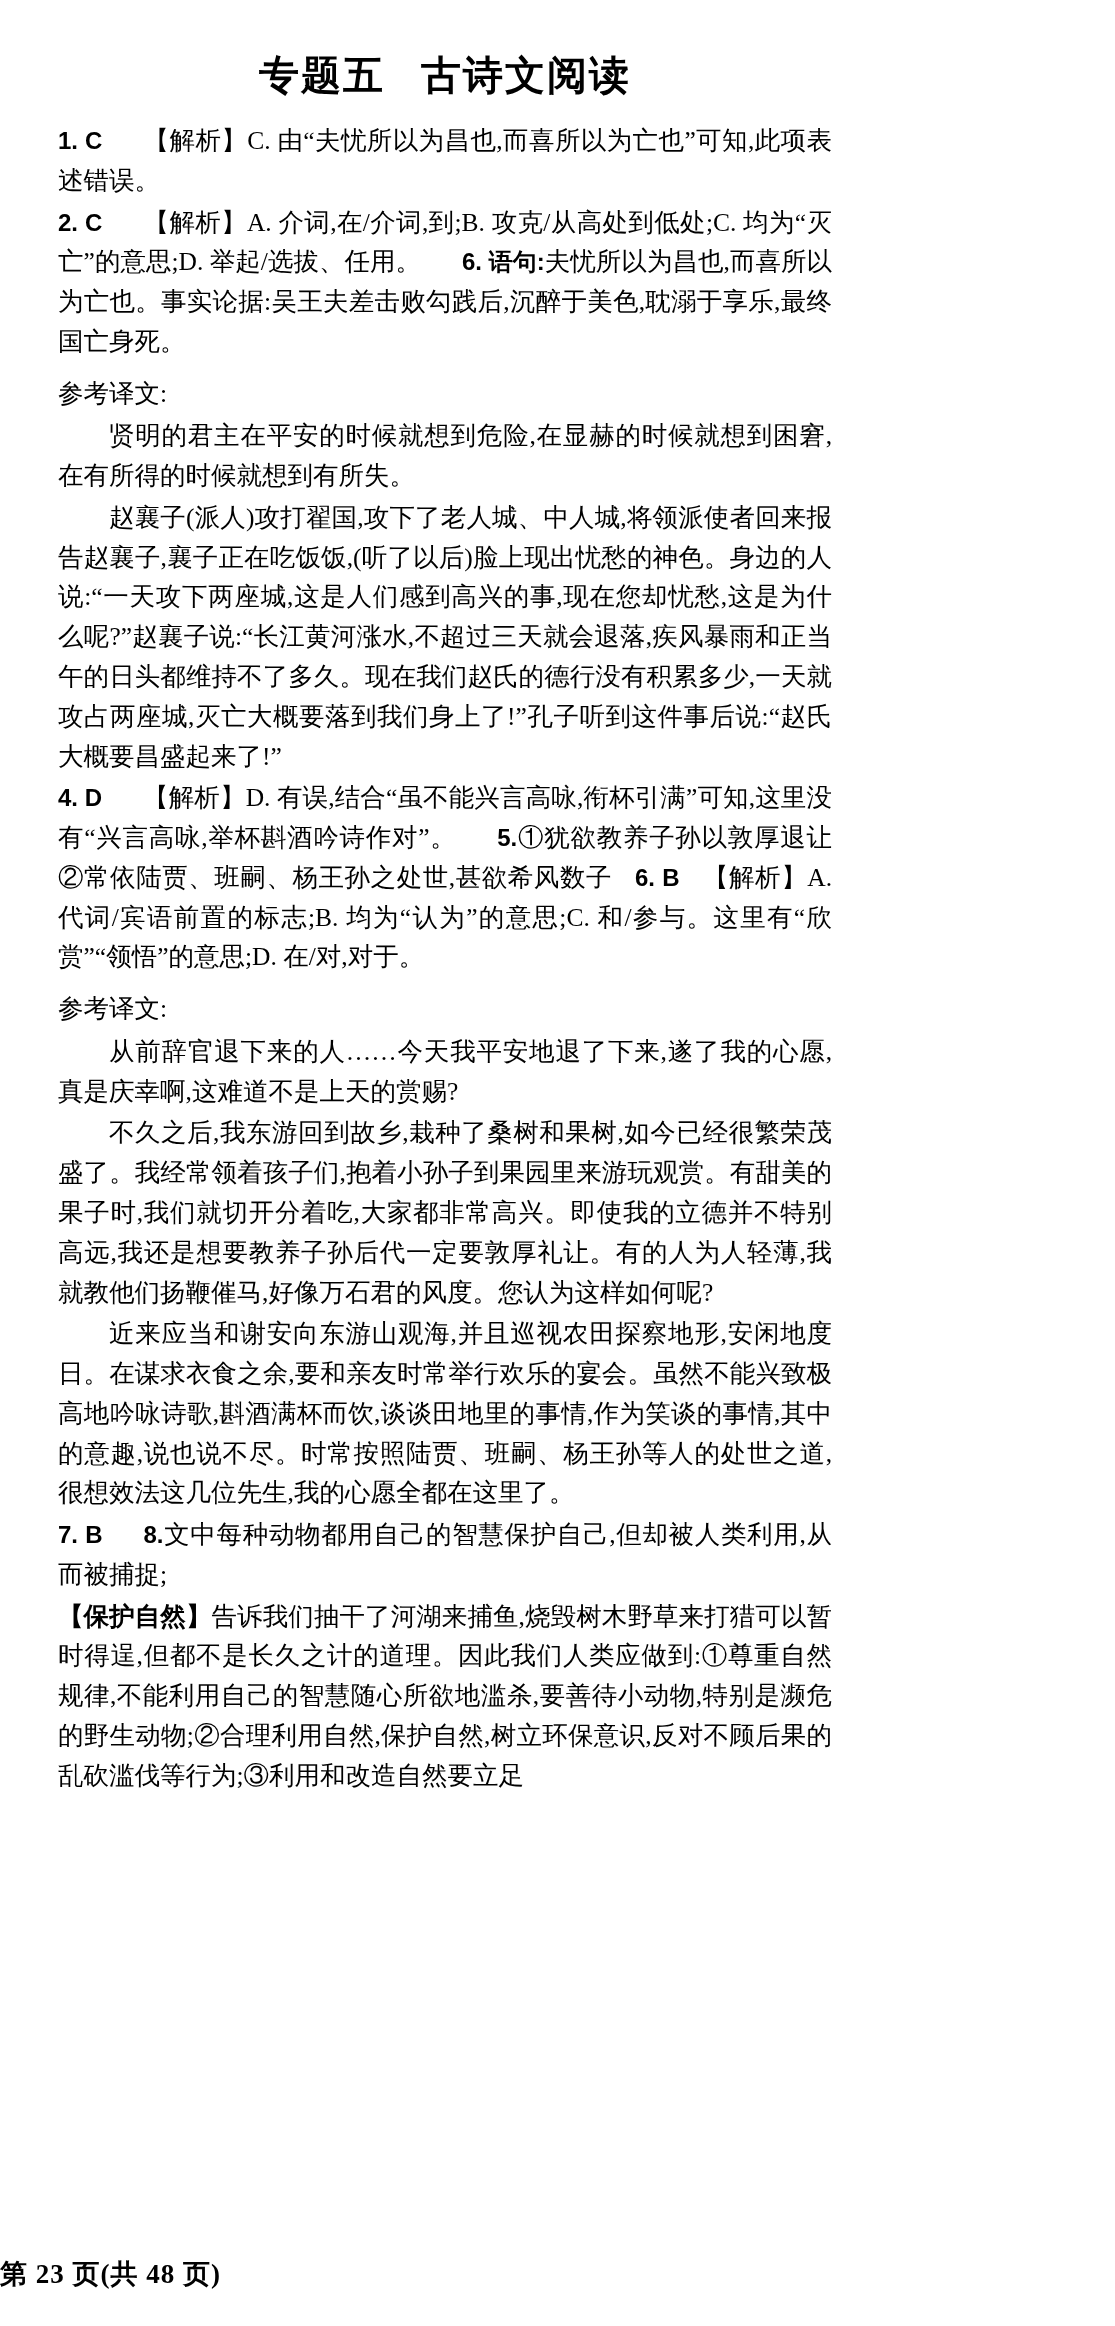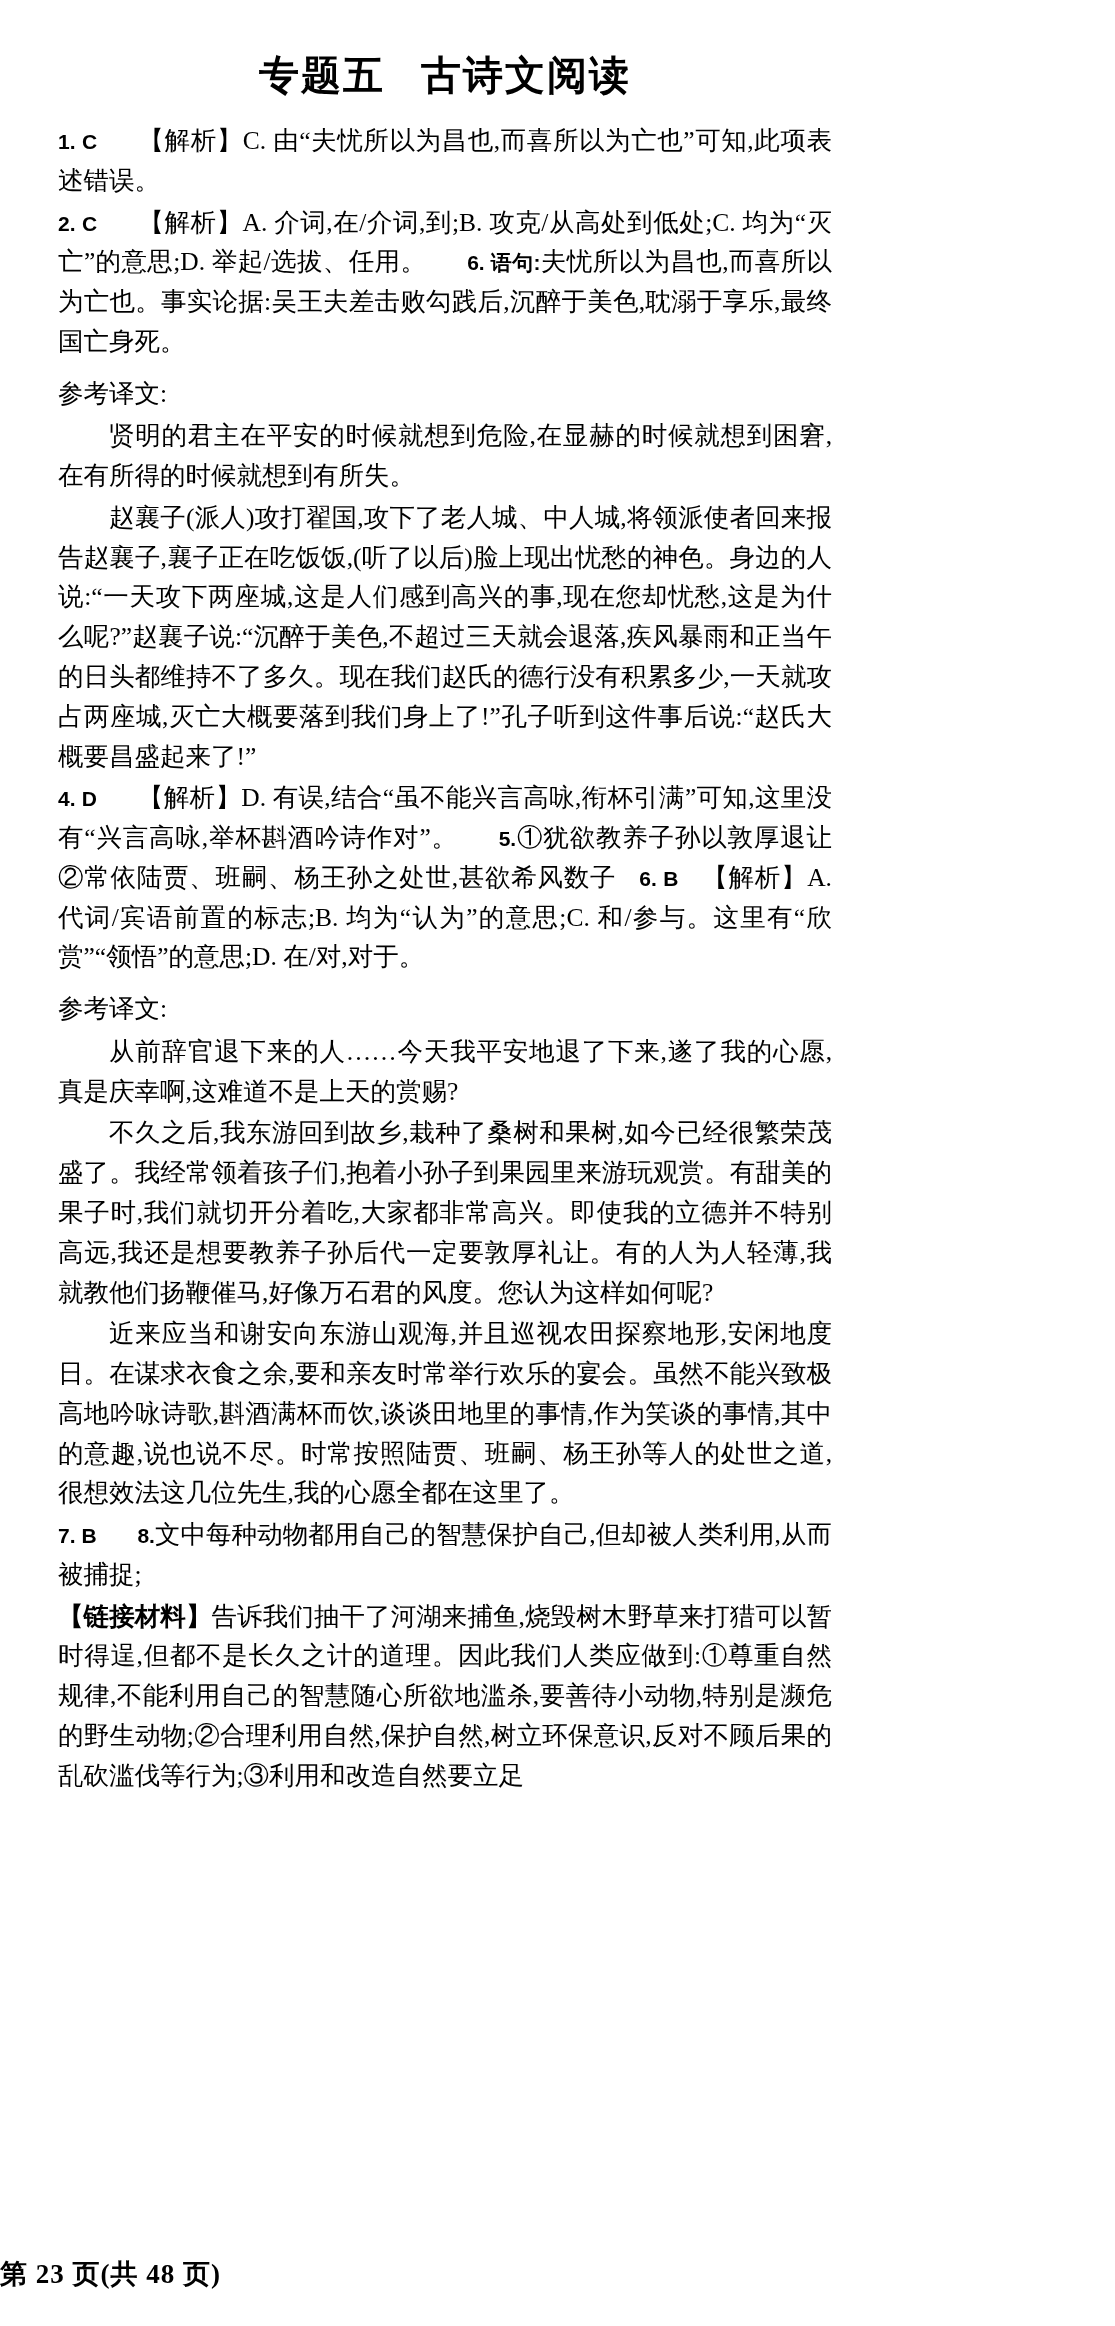--- a/index.html
+++ b/index.html
@@ -42,21 +42,21 @@
   }
   .indent {
     text-indent: 2em;
   }
   .noindent {
     text-indent: 0;
   }
   .ans-num {
     font-weight: bold;
     font-family: "Liberation Sans", sans-serif;
-    font-size: 21px;
+    font-size: 24px;
     margin-top: 38px;
   }
   .bracket-label {
     font-weight: bold;
   }
   .sp {
     display: inline-block;
     width: 1.6em;
   }
   .sp-sm {
@@ -96,34 +96,34 @@
     <span class="ans-num">1. C</span><span class="sp"></span><span>【解析】C. 由“夫忧所以为昌也,而喜所以为亡也”可知,此项表述错误。</span>
   </p>
 
   <p class="noindent block">
     <span class="ans-num">2. C</span><span class="sp"></span><span>【解析】A. 介词,在/介词,到;B. 攻克/从高处到低处;C. 均为“灭亡”的意思;D. 举起/选拔、任用。</span><span class="sp"></span><span class="ans-num">6. 语句:</span><span>夫忧所以为昌也,而喜所以为亡也。事实论据:吴王夫差击败勾践后,沉醉于美色,耽溺于享乐,最终国亡身死。</span>
   </p>
 
   <p class="noindent trans-head">参考译文:</p>
 
   <p class="indent">贤明的君主在平安的时候就想到危险,在显赫的时候就想到困窘,在有所得的时候就想到有所失。</p>
-  <p class="indent">赵襄子(派人)攻打翟国,攻下了老人城、中人城,将领派使者回来报告赵襄子,襄子正在吃饭饭,(听了以后)脸上现出忧愁的神色。身边的人说:“一天攻下两座城,这是人们感到高兴的事,现在您却忧愁,这是为什么呢?”赵襄子说:“沉醉于美色,不超过三天就会退落,疾风暴雨和正当午的日头都维持不了多久。现在我们赵氏的德行没有积累多少,一天就攻占两座城,灭亡大概要落到我们身上了!”孔子听到这件事后说:“赵氏大概要昌盛起来了!”</p>
+  <p class="indent">赵襄子(派人)攻打翟国,攻下了老人城、中人城,将领派使者回来报告赵襄子,襄子正在吃饭饭,(听了以后)脸上现出忧愁的神色。身边的人说:“一天攻下两座城,这是人们感到高兴的事,现在您却忧愁,这是为什么呢?”赵襄子说:“长江黄河涨水,不超过三天就会退落,疾风暴雨和正当午的日头都维持不了多久。现在我们赵氏的德行没有积累多少,一天就攻占两座城,灭亡大概要落到我们身上了!”孔子听到这件事后说:“赵氏大概要昌盛起来了!”</p>
 
   <p class="noindent block">
     <span class="ans-num">4. D</span><span class="sp"></span><span>【解析】D. 有误,结合“虽不能兴言高咏,衔杯引满”可知,这里没有“兴言高咏,举杯斟酒吟诗作对”。</span><span class="sp"></span><span class="ans-num">5.</span><span>①犹欲教养子孙以敦厚退让　②常依陆贾、班嗣、杨王孙之处世,甚欲希风数子</span><span class="sp-sm"></span><span class="ans-num">6. B</span><span class="sp-sm"></span><span>【解析】A. 代词/宾语前置的标志;B. 均为“认为”的意思;C. 和/参与。这里有“欣赏”“领悟”的意思;D. 在/对,对于。</span>
   </p>
 
   <p class="noindent trans-head">参考译文:</p>
 
   <p class="indent">从前辞官退下来的人……今天我平安地退了下来,遂了我的心愿,真是庆幸啊,这难道不是上天的赏赐?</p>
   <p class="indent">不久之后,我东游回到故乡,栽种了桑树和果树,如今已经很繁荣茂盛了。我经常领着孩子们,抱着小孙子到果园里来游玩观赏。有甜美的果子时,我们就切开分着吃,大家都非常高兴。即使我的立德并不特别高远,我还是想要教养子孙后代一定要敦厚礼让。有的人为人轻薄,我就教他们扬鞭催马,好像万石君的风度。您认为这样如何呢?</p>
   <p class="indent">近来应当和谢安向东游山观海,并且巡视农田探察地形,安闲地度日。在谋求衣食之余,要和亲友时常举行欢乐的宴会。虽然不能兴致极高地吟咏诗歌,斟酒满杯而饮,谈谈田地里的事情,作为笑谈的事情,其中的意趣,说也说不尽。时常按照陆贾、班嗣、杨王孙等人的处世之道,很想效法这几位先生,我的心愿全都在这里了。</p>
 
   <p class="noindent block">
     <span class="ans-num">7. B</span><span class="sp"></span><span class="ans-num">8.</span><span>文中每种动物都用自己的智慧保护自己,但却被人类利用,从而被捕捉;</span>
   </p>
 
   <p class="noindent">
-    <span class="bracket-label">【链接材料】</span><span>告诉我们抽干了河湖来捕鱼,烧毁树木野草来打猎可以暂时得逞,但都不是长久之计的道理。因此我们人类应做到:①尊重自然规律,不能利用自己的智慧随心所欲地滥杀,要善待小动物,特别是濒危的野生动物;②合理利用自然,保护自然,树立环保意识,反对不顾后果的乱砍滥伐等行为;③利用和改造自然要立足</span>
+    <span class="bracket-label">【保护自然】</span><span>告诉我们抽干了河湖来捕鱼,烧毁树木野草来打猎可以暂时得逞,但都不是长久之计的道理。因此我们人类应做到:①尊重自然规律,不能利用自己的智慧随心所欲地滥杀,要善待小动物,特别是濒危的野生动物;②合理利用自然,保护自然,树立环保意识,反对不顾后果的乱砍滥伐等行为;③利用和改造自然要立足</span>
   </p>
 
   <div class="footer">第 23 页(共 48 页)</div>
 </div>
 
 </body></html>

